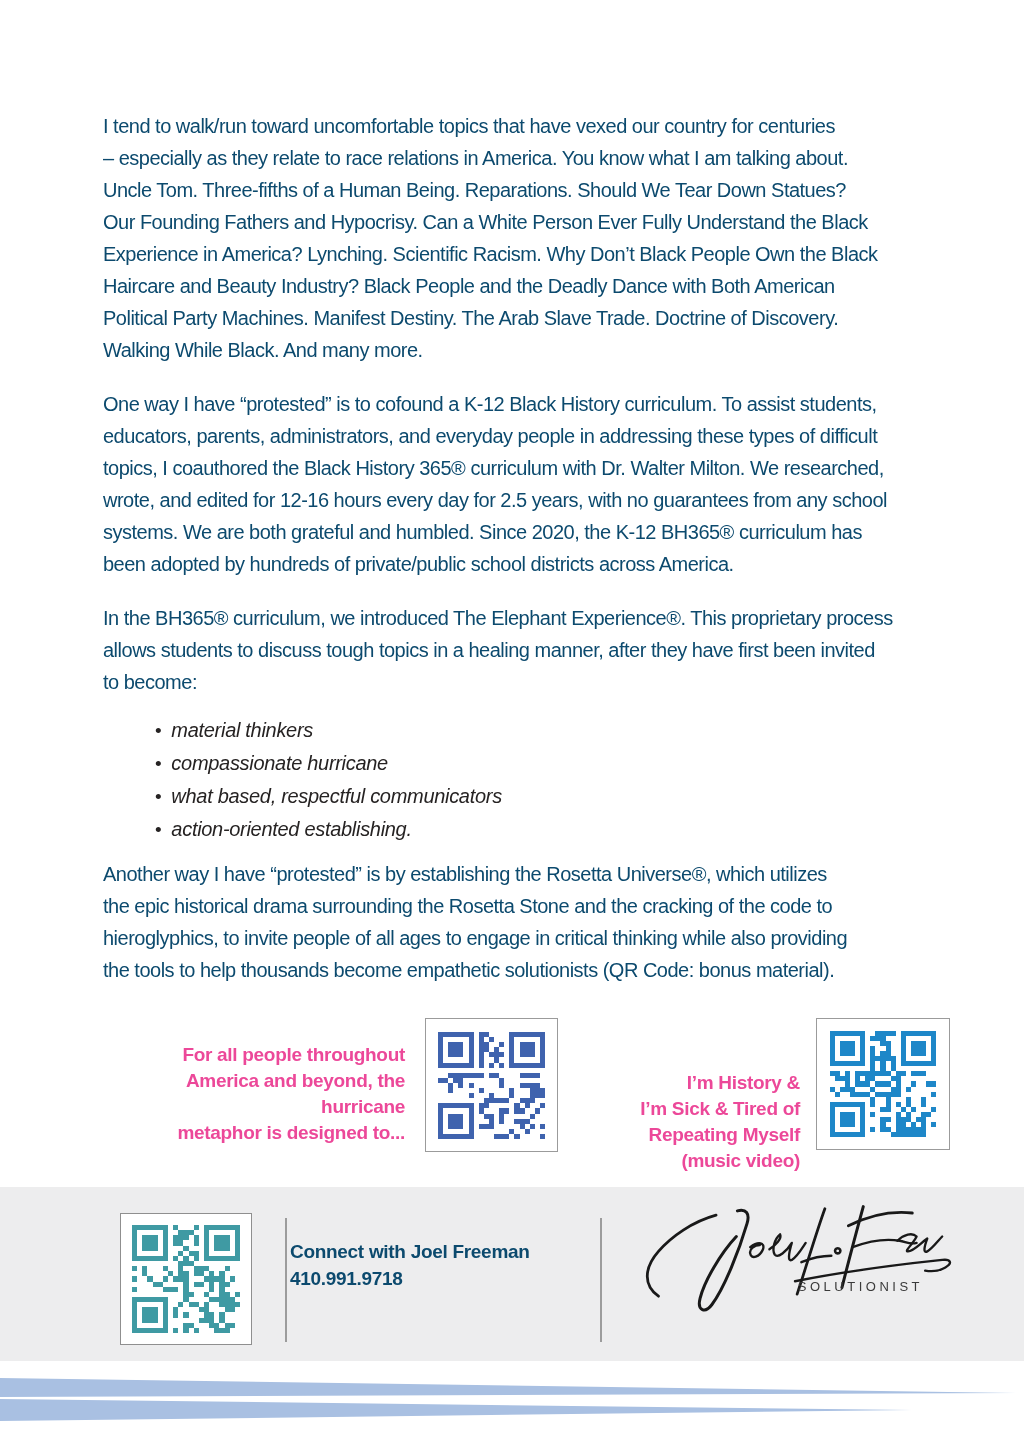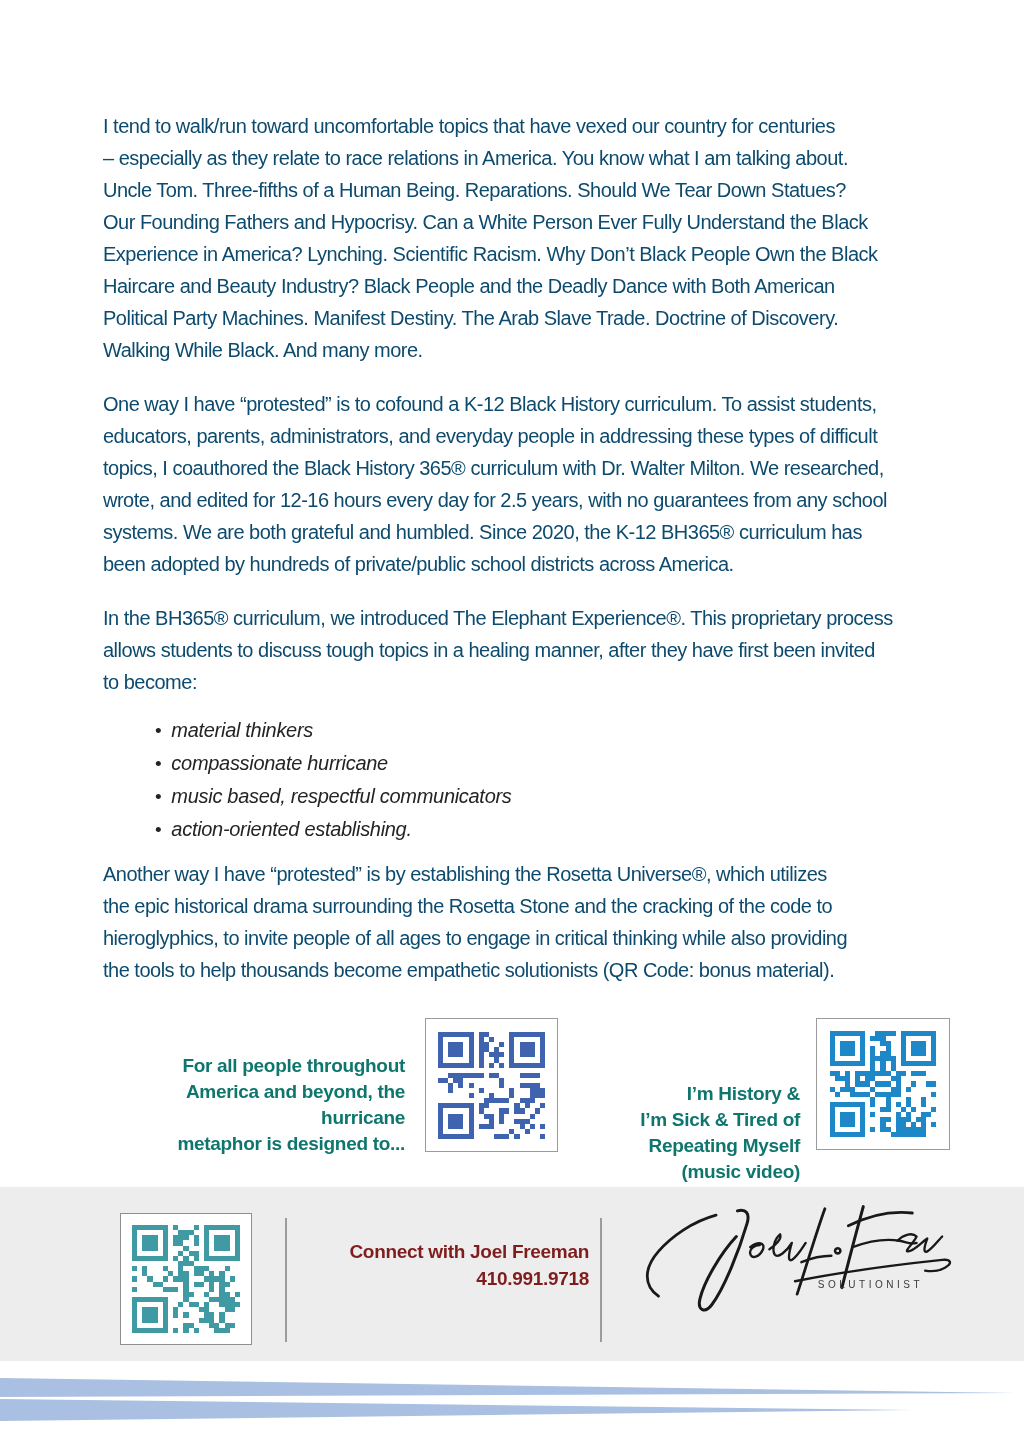--- a/index.html
+++ b/index.html
@@ -13,42 +13,42 @@
         white-space:pre-line;color:#0c4a6e;}
   .para.tight{margin-bottom:16px;}
   .bullets{list-style:none;margin:0 0 12px 0;padding:0 0 0 52px;}
   .bullets li{display:flex;gap:10px;font-size:20px;line-height:33px;
               font-style:italic;letter-spacing:-0.3px;}
   .bullets .dot{font-style:normal;font-size:19px;line-height:33px;}
 
   
   .qr-row{position:relative;height:138px;margin-top:32px;}
   .qr-caption{position:absolute;text-align:right;font-weight:bold;font-size:19px;
-              line-height:26px;letter-spacing:-0.3px;white-space:pre-line;color:#0f766e;margin-top:11px;}
+              line-height:26px;letter-spacing:-0.3px;white-space:pre-line;color:#ec4899;}
   .qr-caption .sub{font-weight:bold;display:block;}
   .cap1{left:0;top:24px;width:302px;}
   .cap2{left:525px;top:26px;width:172px;}
   .qr-card{position:absolute;background:#fff;border:1px solid #9b9b9b;
            display:flex;align-items:center;justify-content:center;}
   .card1{left:322px;top:0;width:131px;height:132px;}
   .card2{left:713px;top:0;width:132px;height:130px;}
   .qr{display:block;}
 
   
   .footer-band{position:absolute;left:0;top:1187px;width:1024px;height:174px;background:#ededee;}
   .footer-qr-card{position:absolute;left:120px;top:26px;width:130px;height:130px;
                   background:#fff;border:1px solid #8f8f8f;
                   display:flex;align-items:center;justify-content:center;}
   .v-div{position:absolute;top:31px;width:2px;height:124px;background:#9c9c9c;}
   .div1{left:285px;} .div2{left:600px;}
-  .contact{position:absolute;left:284px;top:54px;width:305px;text-align:right;color:#7f1d1d;}
+  .contact{position:absolute;left:290px;top:54px;width:305px;text-align:left;color:#0c4a6e;}
   .contact-line{font-weight:bold;font-size:19px;letter-spacing:-0.3px;}
   .contact-phone{font-weight:bold;font-size:19px;letter-spacing:-0.3px;margin-top:5px;}
   .signature-block{position:absolute;left:635px;top:14px;width:320px;height:145px;}
-  .solutionist{position:absolute;right:32px;top:78px;font-size:10px;letter-spacing:3.5px;
+  .solutionist{position:absolute;right:32px;top:78px;font-size:13px;letter-spacing:3.5px;
                color:#3a3a3a;font-weight:normal;}
 
   
   .swoosh{position:absolute;left:0;top:1368px;width:1024px;height:62px;display:block;}
 </style>
 </head>
 <body>
 
 <div class="page">
 
@@ -75,21 +75,21 @@
       <li>
           <span class="dot">•</span>
           <span>material thinkers</span>
         </li>
       <li>
           <span class="dot">•</span>
           <span>compassionate hurricane</span>
         </li>
       <li>
           <span class="dot">•</span>
-          <span>music based, respectful communicators</span>
+          <span>what based, respectful communicators</span>
         </li>
       <li>
           <span class="dot">•</span>
           <span>action-oriented establishing.</span>
         </li>
     </ul>
 
     <p class="para" style="margin-bottom:12px;">Another way I have “protested” is by establishing the Rosetta Universe®, which utilizes
 the epic historical drama surrounding the Rosetta Stone and the cracking of the code to
 hieroglyphics, to invite people of all ages to engage in critical thinking while also providing

